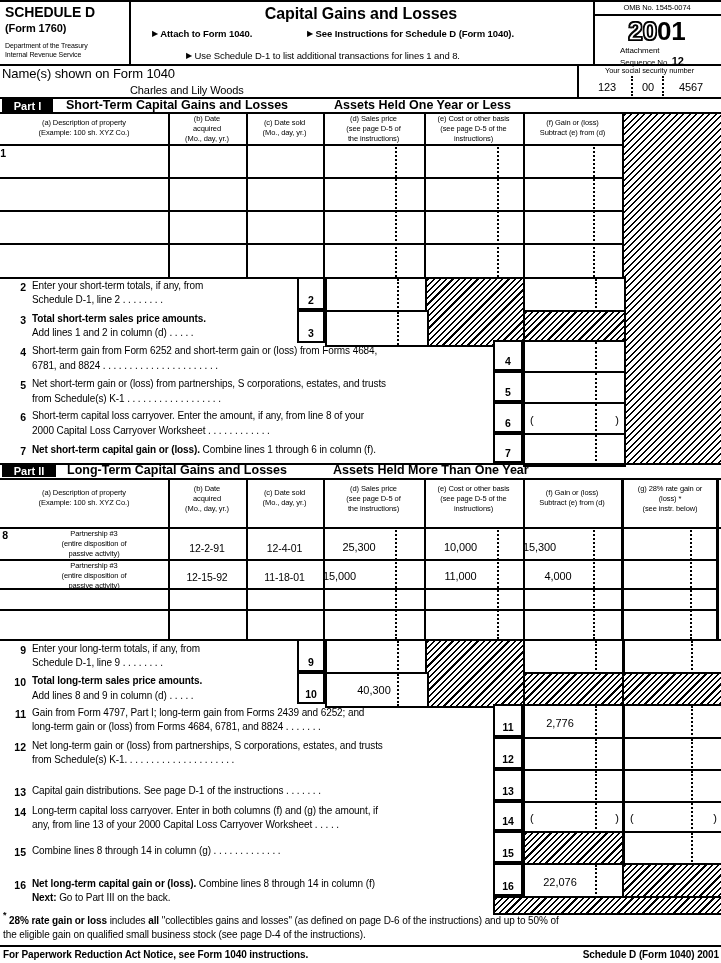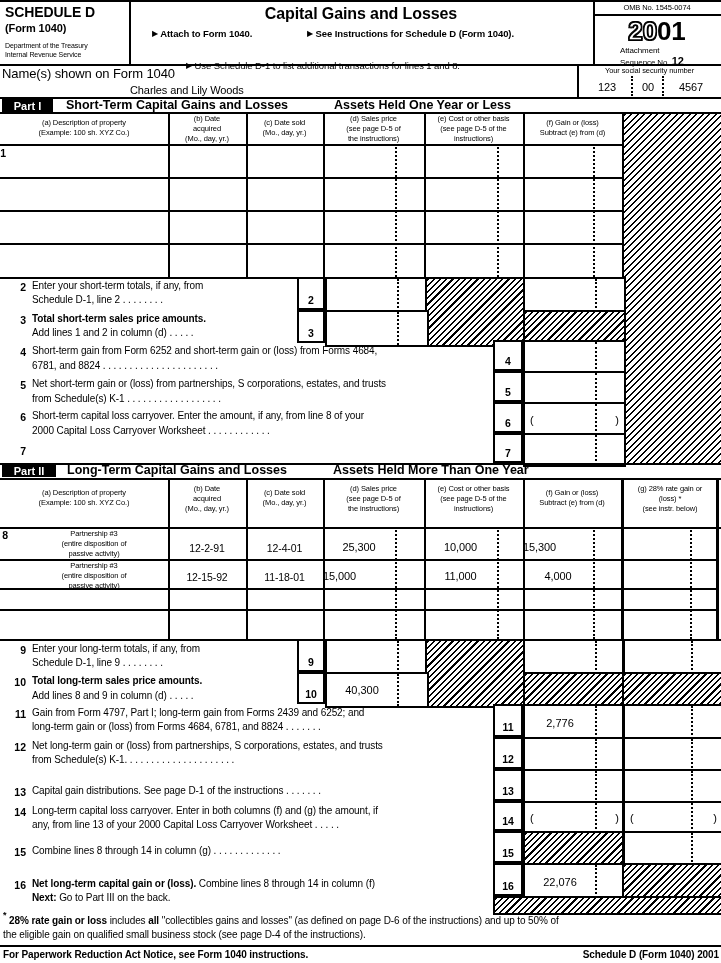--- a/index.html
+++ b/index.html
@@ -31,29 +31,29 @@
   .arrow{font-size:8px;vertical-align:1px;}
   .yr-out{color:#fff;-webkit-text-stroke:1.3px #000;text-shadow:-1px -1px 0 #000,1px -1px 0 #000,-1px 1px 0 #000,1px 1px 0 #000;}
 </style>
 </head>
 <body>
 
 <div class="page">
 
   <div class="hl" style="left:0;top:0;width:721px"></div>
   <div class="t b" style="left:5px;top:4px;font-size:14px">SCHEDULE D</div>
-  <div class="t b" style="left:5px;top:22px;font-size:11px">(Form 1040)</div>
+  <div class="t b" style="left:5px;top:22px;font-size:11px">(Form 1760)</div>
   <div class="t" style="left:5px;top:42px;font-size:7px">Department of the Treasury</div>
   <div class="t" style="left:5px;top:51px;font-size:7px">Internal Revenue Service</div>
   <div class="vl" style="left:129px;top:0;height:64px"></div>
 
   <div class="t b" style="left:129px;top:5px;width:464px;text-align:center;font-size:16px">Capital Gains and Losses</div>
   <div class="t b" style="left:152px;top:28px;font-size:9.5px"><span class="arrow">▶</span> <span>Attach to Form 1040.</span></div>
   <div class="t b" style="left:307px;top:28px;font-size:9.5px"><span class="arrow">▶</span> <span>See Instructions for Schedule D (Form 1040).</span></div>
-  <div class="t" style="left:186px;top:60px;font-size:9.5px"><span class="arrow">▶</span> <span>Use Schedule D-1 to list additional transactions for lines 1 and 8.</span></div>
+  <div class="t" style="left:186px;top:50px;font-size:9.5px"><span class="arrow">▶</span> <span>Use Schedule D-1 to list additional transactions for lines 1 and 8.</span></div>
 
   <div class="vl" style="left:593px;top:0;height:64px"></div>
   <div class="t" style="left:593px;top:3px;width:128px;text-align:center;font-size:7.5px">OMB No. 1545-0074</div>
   <div class="hl1" style="left:593px;top:14px;width:128px"></div>
   <div class="t b" style="left:593px;top:16px;width:128px;text-align:center;font-size:26px"><span class="yr-out">20</span><span>01</span></div>
   <div class="t" style="left:620px;top:46px;font-size:8px">Attachment</div>
   <div class="t" style="left:620px;top:55px;font-size:8px"><span>Sequence No.</span> <span class="b" style="font-size:11px">12</span></div>
 
   <div class="hl1" style="left:0;top:64px;width:721px"></div>
   <div class="t" style="left:2px;top:66px;font-size:13px">Name(s) shown on Form 1040</div>
@@ -163,20 +163,21 @@
   <div class="t" style="left:32px;top:410px">Short-term capital loss carryover. Enter the amount, if any, from line 8 of your</div>
   <div class="t" style="left:32px;top:425px">2000 Capital Loss Carryover Worksheet   .   .   .   .   .   .   .   .   .   .   .   .</div>
   <div class="numbox" style="left:493px;top:402px;width:30px;height:31px">6</div>
   <div class="box" style="left:523px;top:402px;width:99px;height:31px">
       <span class="cents" style="left:70px"></span>
       <span class="parL">(</span>
       <span class="parR">)</span>
     </div>
 
   <div class="mnum" style="left:2px;top:445px">7</div>
+  <div class="t" style="left:32px;top:444px"><span class="b">Net short-term capital gain or (loss).</span><span> Combine lines 1 through 6 in column (f).</span></div>
   <div class="numbox" style="left:493px;top:433px;width:30px;height:30px">7</div>
   <div class="box" style="left:523px;top:433px;width:99px;height:30px">
       <span class="cents" style="left:70px"></span>
     </div>
 
   <div class="hl" style="left:0;top:463px;width:721px"></div>
   <div class="partbar-tag" style="left:2px;top:464px;width:54px;height:13px">Part II</div>
   <div class="ptitle" style="left:67px;top:463px">Long-Term Capital Gains and Losses</div>
   <div class="ptitle" style="left:333px;top:463px">Assets Held More Than One Year</div>
 
@@ -270,21 +271,21 @@
   <div class="box" style="left:622px;top:639px;width:97px;height:33px;border-left-width:3px">
       <span class="cents" style="left:66px"></span>
     </div>
 
   <div class="mnum" style="left:2px;top:676px">10</div>
   <div class="t b" style="left:32px;top:675px">Total long-term sales price amounts.</div>
   <div class="t" style="left:32px;top:690px">Add lines 8 and 9 in column (d)   .   .   .   .   .</div>
   <div class="numbox" style="left:297px;top:672px;width:28px;height:32px">10</div>
   <div class="box" style="left:325px;top:672px;width:100px;height:32px">
       <span class="cents" style="left:70px"></span>
-      <span class="val" style="left:0;width:70px">40,300</span>
+      <span class="val" style="left:12px;width:70px">40,300</span>
     </div>
   <div class="hatchb" style="left:523px;top:672px;width:99px;height:32px"></div>
   <div class="hatchb" style="left:622px;top:672px;width:97px;height:32px"></div>
 
   <div class="mnum" style="left:2px;top:708px">11</div>
   <div class="t" style="left:32px;top:707px">Gain from Form 4797, Part I; long-term gain from Forms 2439 and 6252; and</div>
   <div class="t" style="left:32px;top:721px">long-term gain or (loss) from Forms 4684, 6781, and 8824   .   .   .   .   .   .   .</div>
   <div class="numbox" style="left:493px;top:704px;width:30px;height:33px">11</div>
   <div class="box" style="left:523px;top:704px;width:99px;height:33px">
       <span class="cents" style="left:70px"></span>

